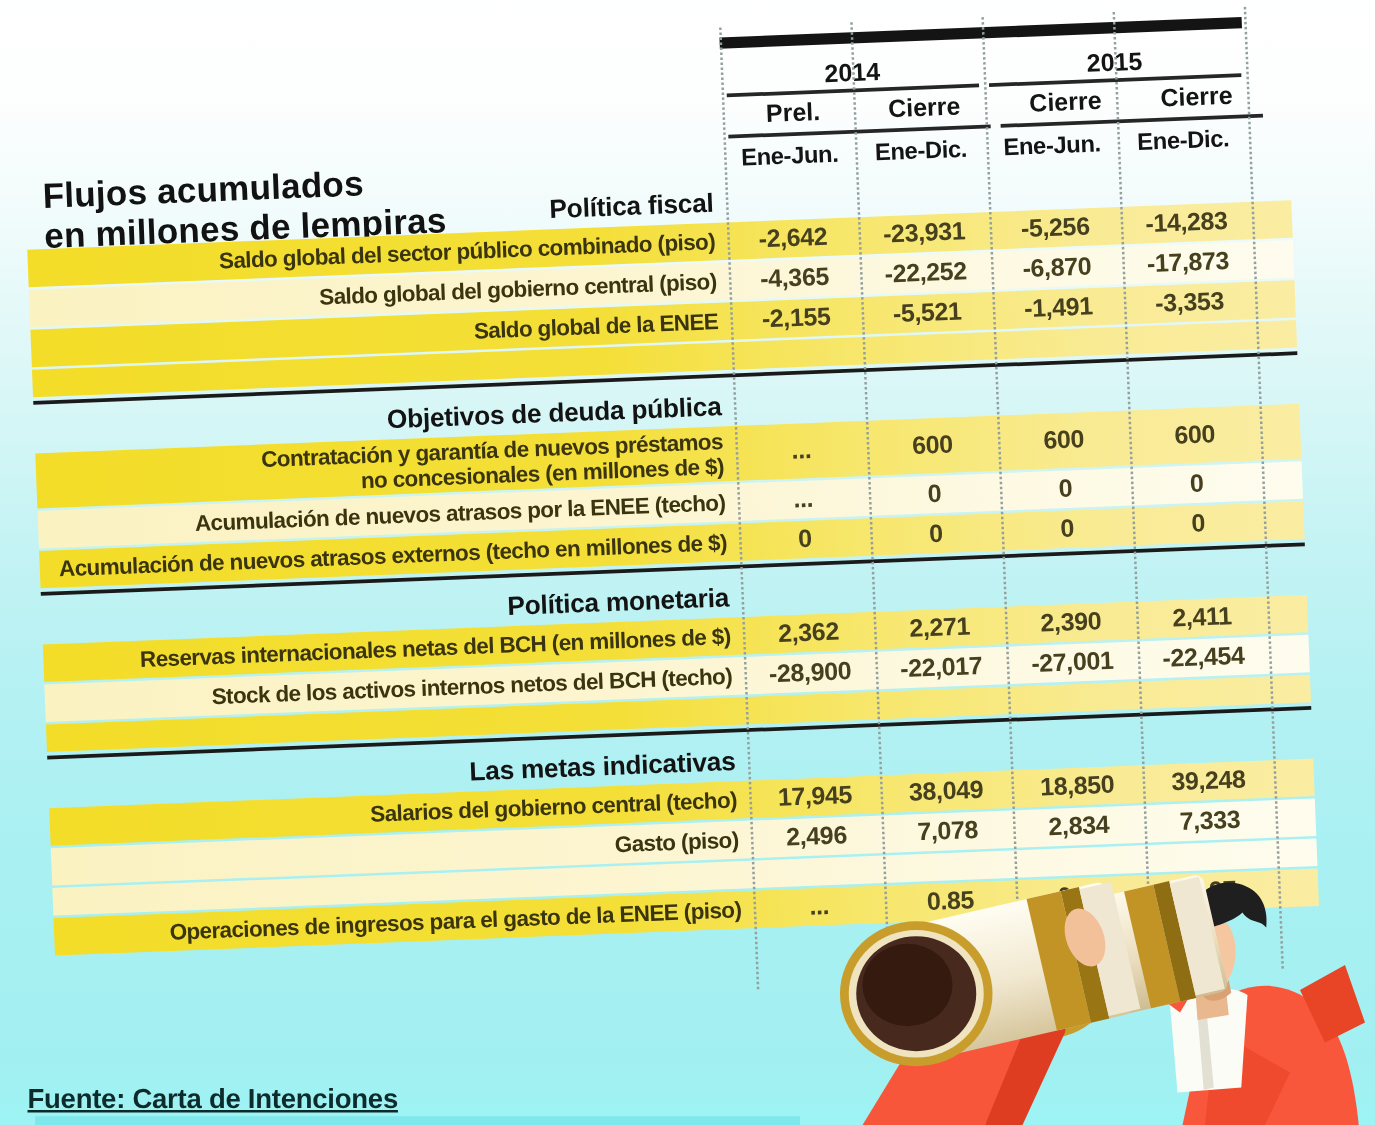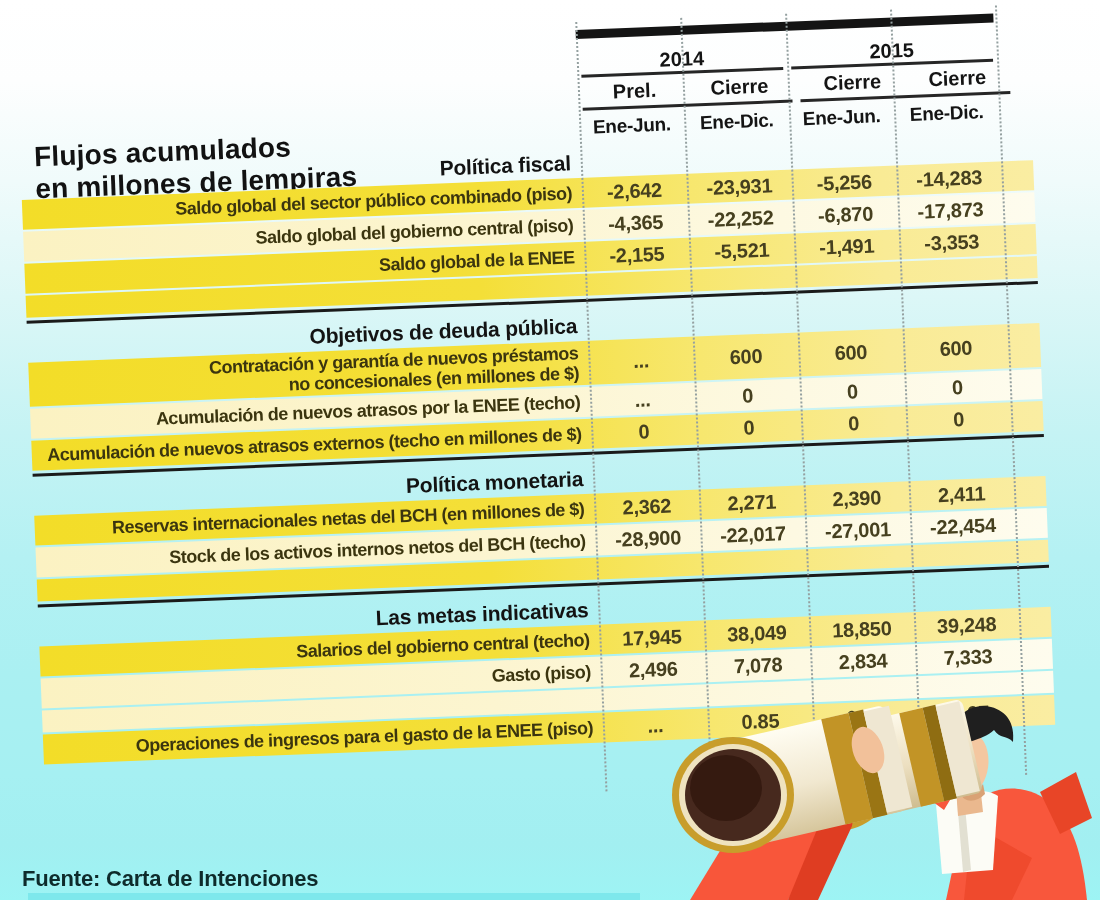--- a/index.html
+++ b/index.html
@@ -40,21 +40,21 @@
   .band .lbl{
     width:560px;box-sizing:border-box;padding:2px 10px 2px 0;text-align:right;
     font-size:18px;font-weight:bold;color:#3b350f;line-height:1.12;letter-spacing:-0.5px;
   }
   .band .val{width:105px;text-align:center;font-size:20px;font-weight:bold;color:#46401f;letter-spacing:-0.3px;}
   .separator{height:3px;background:#1a1a1a;margin:3px 0 9px 0;width:1012px;}
   .dotted{position:absolute;top:-8px;height:770px;width:0;border-left:2px dotted #94a0a0;pointer-events:none;}
   .illus{position:absolute;left:612px;top:628px;width:488px;height:272px;}
   .source{
     position:absolute;left:22px;top:866px;font-size:22px;font-weight:bold;
-    color:#0e2b2b;letter-spacing:-0.2px;
+    color:#0e2b2b;letter-spacing:-0.2px;text-decoration:underline;
   }
   .bottom-strip{position:absolute;left:28px;top:893px;width:612px;height:7px;background:#7ee8ec;}
 </style>
 </head>
 <body>
 
 <div class="stage">
 
   <div class="tilt">
 

